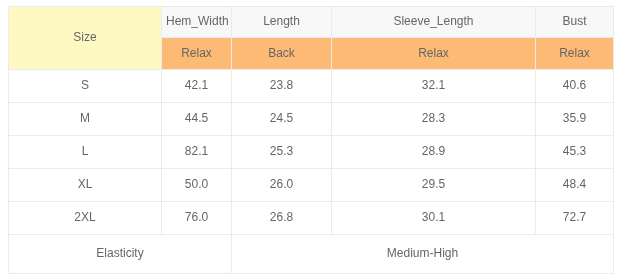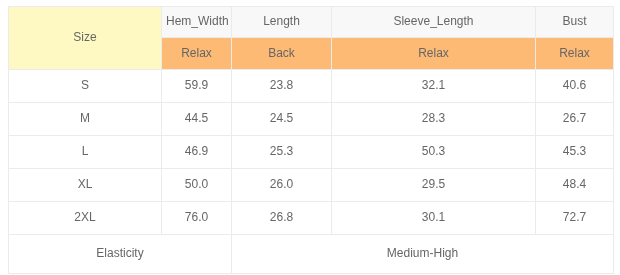--- a/index.html
+++ b/index.html
@@ -98,37 +98,37 @@
 
       <tr>
         <td class="hdr-sub">Relax</td>
         <td class="hdr-sub">Back</td>
         <td class="hdr-sub">Relax</td>
         <td class="hdr-sub">Relax</td>
       </tr>
 
       <tr>
         <td class="data-cell">S</td>
-        <td class="data-cell">59.9</td>
+        <td class="data-cell">42.1</td>
         <td class="data-cell">23.8</td>
         <td class="data-cell">32.1</td>
         <td class="data-cell">40.6</td>
       </tr>
       <tr>
         <td class="data-cell">M</td>
         <td class="data-cell">44.5</td>
         <td class="data-cell">24.5</td>
         <td class="data-cell">28.3</td>
-        <td class="data-cell">26.7</td>
+        <td class="data-cell">35.9</td>
       </tr>
       <tr>
         <td class="data-cell">L</td>
-        <td class="data-cell">46.9</td>
+        <td class="data-cell">82.1</td>
         <td class="data-cell">25.3</td>
-        <td class="data-cell">50.3</td>
+        <td class="data-cell">28.9</td>
         <td class="data-cell">45.3</td>
       </tr>
       <tr>
         <td class="data-cell">XL</td>
         <td class="data-cell">50.0</td>
         <td class="data-cell">26.0</td>
         <td class="data-cell">29.5</td>
         <td class="data-cell">48.4</td>
       </tr>
       <tr>

